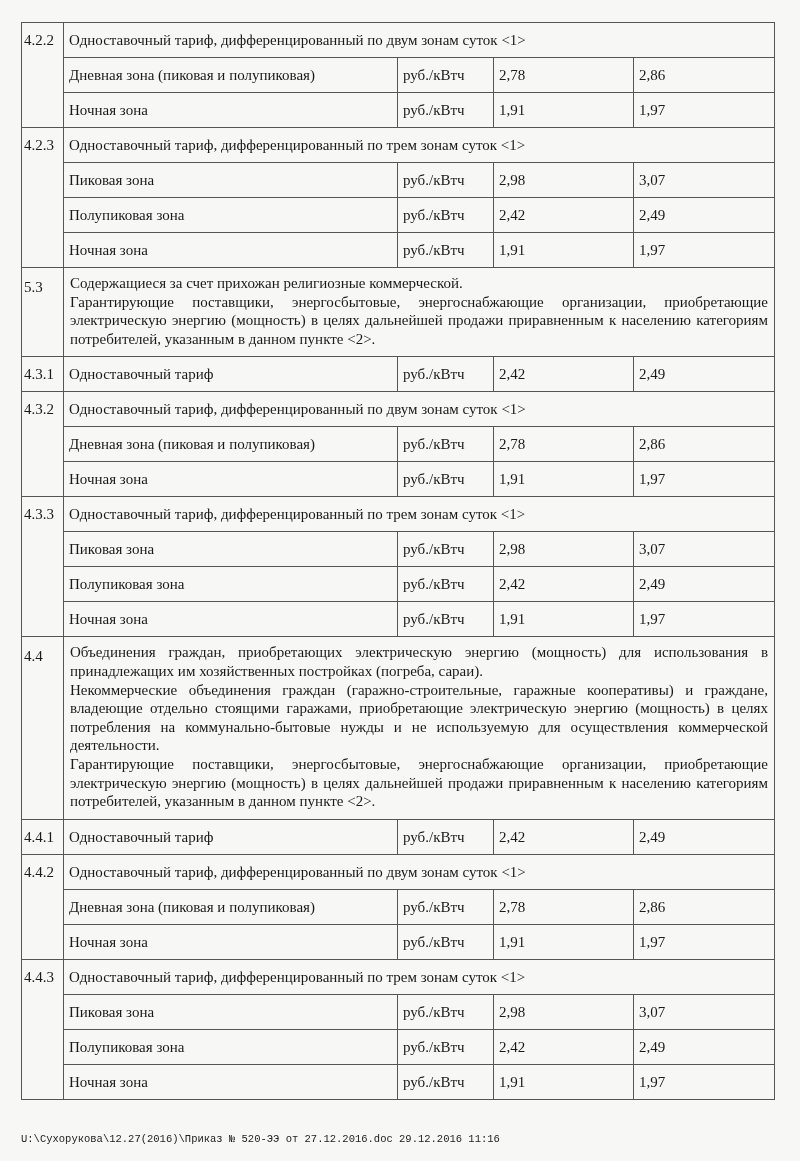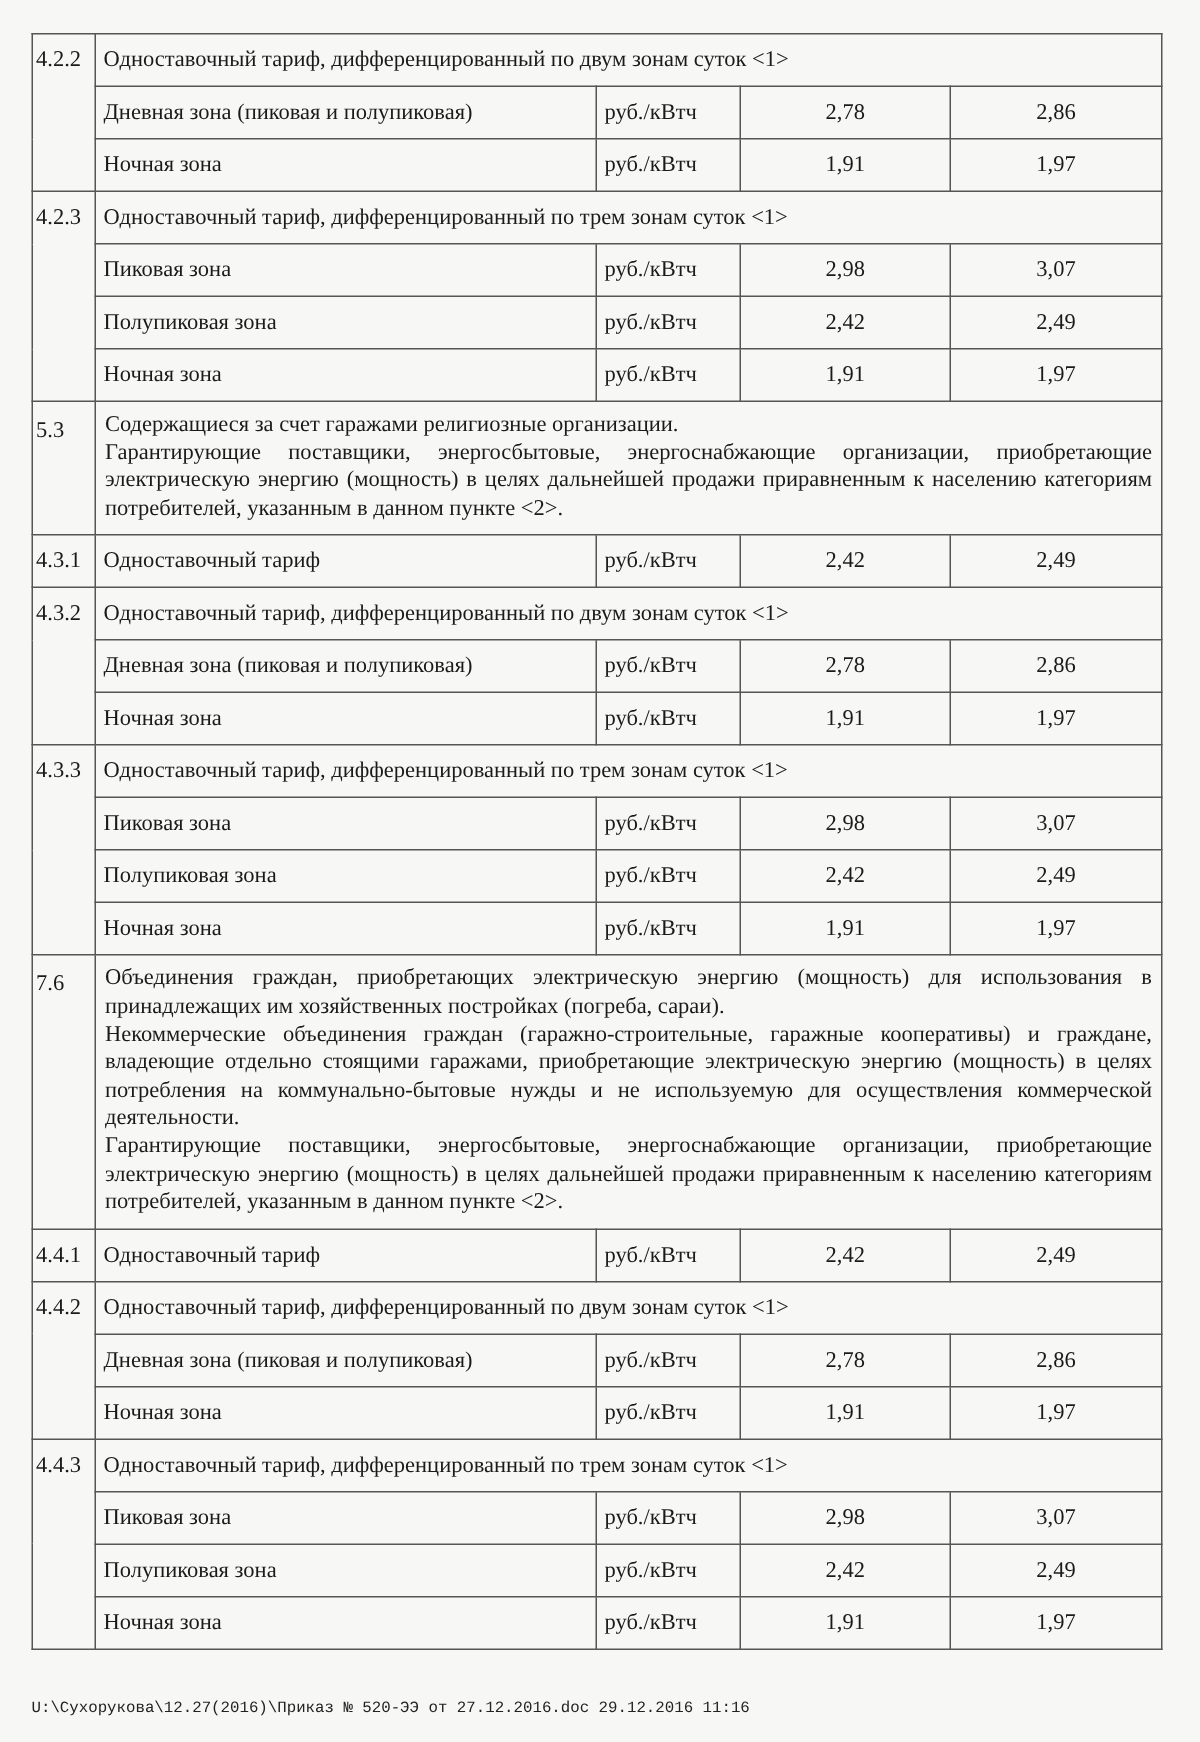--- a/index.html
+++ b/index.html
@@ -8,21 +8,21 @@
   .tbl { position:absolute; left:21px; top:22px; width:753px; border-collapse:collapse; table-layout:fixed; font-size:15px; }
   .tbl td { border:1px solid #555; padding:0 5px; vertical-align:middle; line-height:18px; }
   .tbl col.c-code { width:42px; }
   .tbl col.c-name { width:334px; }
   .tbl col.c-unit { width:96px; }
   .tbl col.c-v1 { width:140px; }
   .tbl col.c-v2 { width:141px; }
   td.code { text-align:left; padding:0 2px; vertical-align:top; padding-top:8px; }
   td.code.mid { vertical-align:middle; padding-top:0; }
   td.unit { text-align:left; }
-  td.val { text-align:center; }
+  td.val { text-align:left; }
   tr.h35 td { height:34px; }
   td.block { text-align:justify; padding:6px 6px 8px 6px; line-height:18.6px; }
   td.code.blk { padding-top:10px; }
   .footer { position:absolute; left:21px; top:1133px; font-size:10.5px; font-family:Liberation Mono, monospace; color:#222; }
 </style>
 </head>
 <body>
 
 <table class="tbl">
   <colgroup>
@@ -70,21 +70,21 @@
     <tr class="h35">
       <td>Ночная зона</td>
       <td class="unit">руб./кВтч</td>
       <td class="val">1,91</td>
       <td class="val">1,97</td>
     </tr>
 
     <tr>
       <td class="code blk">5.3</td>
       <td colspan="4" class="block">
-        <div>Содержащиеся за счет гаражами религиозные организации.</div>
+        <div>Содержащиеся за счет прихожан религиозные коммерческой.</div>
         <div>Гарантирующие поставщики, энергосбытовые, энергоснабжающие организации, приобретающие электрическую энергию (мощность) в целях дальнейшей продажи приравненным к населению категориям потребителей, указанным в данном пункте &lt;2&gt;.</div>
       </td>
     </tr>
 
     <tr class="h35">
       <td class="code mid">4.3.1</td>
       <td>Одноставочный тариф</td>
       <td class="unit">руб./кВтч</td>
       <td class="val">2,42</td>
       <td class="val">2,49</td>
@@ -124,21 +124,21 @@
       <td class="val">2,49</td>
     </tr>
     <tr class="h35">
       <td>Ночная зона</td>
       <td class="unit">руб./кВтч</td>
       <td class="val">1,91</td>
       <td class="val">1,97</td>
     </tr>
 
     <tr>
-      <td class="code blk">7.6</td>
+      <td class="code blk">4.4</td>
       <td colspan="4" class="block">
         <div>Объединения граждан, приобретающих электрическую энергию (мощность) для использования в принадлежащих им хозяйственных постройках (погреба, сараи).</div>
         <div>Некоммерческие объединения граждан (гаражно-строительные, гаражные кооперативы) и граждане, владеющие отдельно стоящими гаражами, приобретающие электрическую энергию (мощность) в целях потребления на коммунально-бытовые нужды и не используемую для осуществления коммерческой деятельности.</div>
         <div>Гарантирующие поставщики, энергосбытовые, энергоснабжающие организации, приобретающие электрическую энергию (мощность) в целях дальнейшей продажи приравненным к населению категориям потребителей, указанным в данном пункте &lt;2&gt;.</div>
       </td>
     </tr>
 
     <tr class="h35">
       <td class="code mid">4.4.1</td>
       <td>Одноставочный тариф</td>

